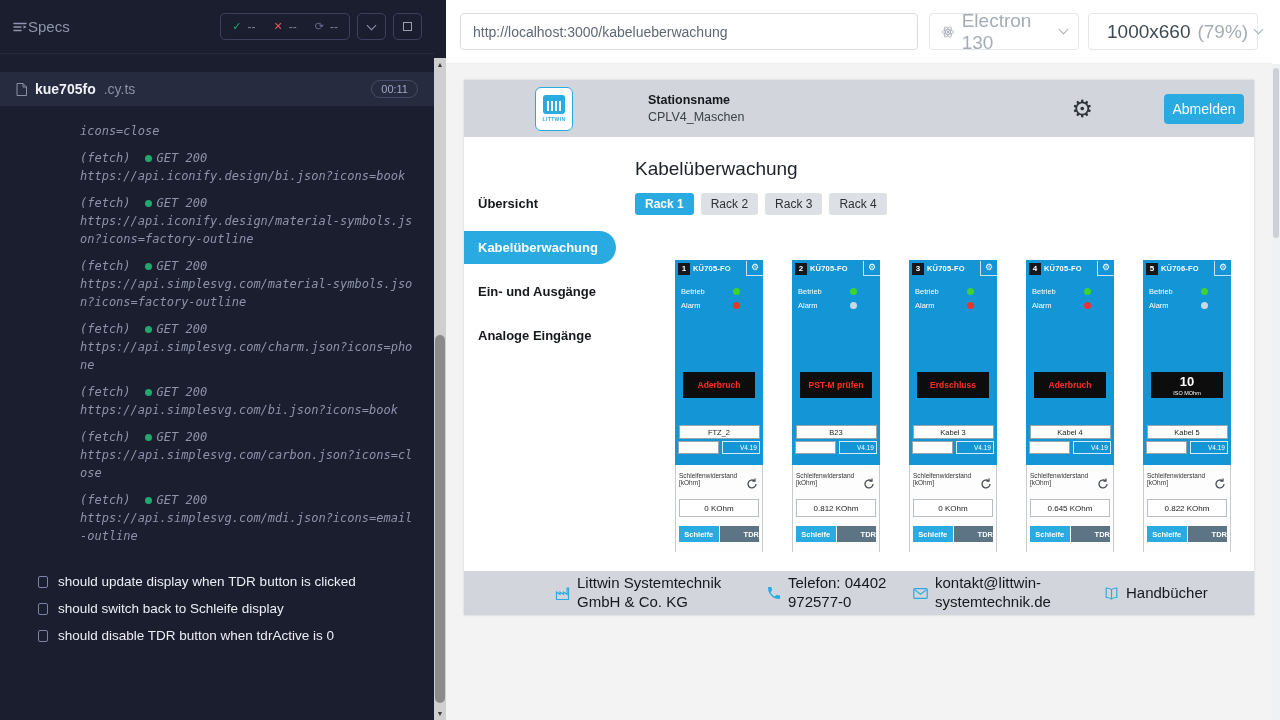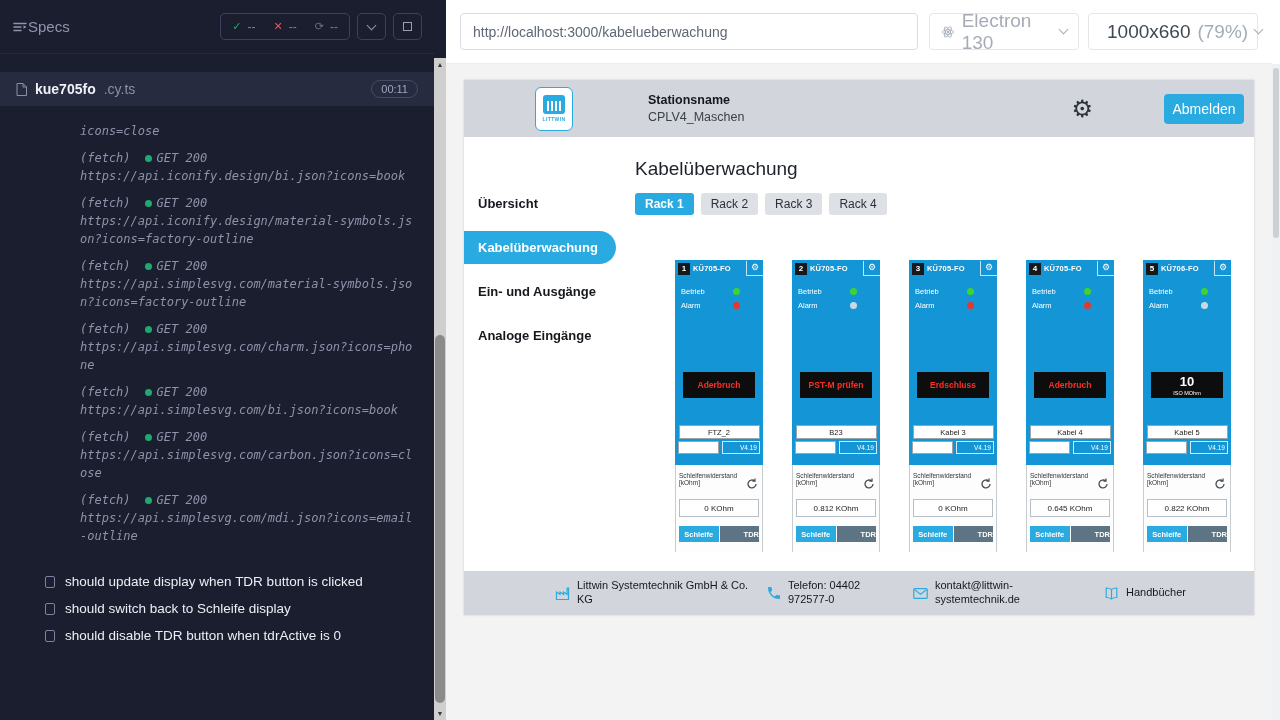--- a/index.html
+++ b/index.html
@@ -31,21 +31,21 @@
   .timer { margin-left:auto; border:1px solid #454b66; border-radius:11px; font-size:11px;
            padding:2px 9px; color:#9fa6c0; }
 
   .log { padding:16px 16px 8px 80px; font-family:"DejaVu Sans Mono", monospace; font-style:italic;
          font-size:12px; color:#8e93ab; }
   .log-entry { margin-bottom:9px; line-height:1.5; word-break:break-all; }
   .log-head { display:flex; align-items:center; gap:14px; }
   .log-status { display:flex; align-items:center; gap:5px; }
   .dot { width:7px; height:7px; border-radius:50%; background:#1fa971; display:inline-block; flex:none; }
 
-  .tests { padding:6px 15px 0; }
+  .tests { padding:6px 8px 0; }
   .test-row { display:flex; align-items:center; gap:10px; padding:6px 10px 6px 30px;
               color:#eceef6; font-size:13.5px; cursor:pointer; }
   .test-icon { width:10px; height:12px; border:1.5px solid #7c83a2; border-radius:2px; flex:none; }
 
   .cy-scroll { position:absolute; right:0; top:0; width:12px; height:720px; }
   .cy-cap { height:58px; background:#1b1e2e; }
   .cy-track { position:absolute; top:58px; bottom:0; left:0; right:0; background:#cfcfcf; }
   .cy-arr { position:absolute; left:0; width:12px; text-align:center; font-size:7px; color:#3a3a3a; }
   .cy-arr.up { top:3px; } .cy-arr.down { bottom:3px; }
   .cy-thumb { position:absolute; left:1px; width:10px; top:277px; height:368px; background:#8b8b8b; border-radius:5px; }
@@ -124,21 +124,21 @@
   .refresh { position:absolute; right:4px; top:13px; cursor:pointer; line-height:0; }
   .value-box { margin-top:13px; height:18px; border:1px solid #b9bec4; background:#fff; display:flex;
                align-items:center; justify-content:center; font-size:8px; color:#222; }
   .btns { display:flex; margin-top:9px; height:16px; gap:1px; }
   .btns button { flex:1; border:none; color:#fff; font-size:7.5px; font-weight:bold; cursor:pointer;
                  font-family:"Liberation Sans",sans-serif; }
   .btn-loop { background:#29abe2; }
   .btn-tdr { background:#5d7484;text-align:right; }
 
   .app-footer { height:44px; background:#d2d6dc; flex:none; display:flex; align-items:center;
-                padding-left:90px; font-size:11px; color:#15181c; }
+                padding-left:90px; font-size:15px; color:#15181c; }
   .f-item { display:flex; align-items:center; gap:6px; cursor:pointer; }
   .f-icon { flex:none; line-height:0; }
   .f-text { line-height:1.25; }
   .f1 .f-text { width:175px; } .f2 { margin-left:14px; } .f2 .f-text { width:114px; }
   .f3 { margin-left:10px; } .f3 .f-text { width:122px; } .f4 { margin-left:46px; }
 
   .page-scroll { width:8px; flex:none; background:#f0f1f3; position:relative; }
   .pg-cap { height:64px; background:#fff; }
   .pg-thumb { position:absolute; top:68px; left:1px; width:6px; height:170px; background:#cdd0d4; border-radius:3px; }
 </style>

